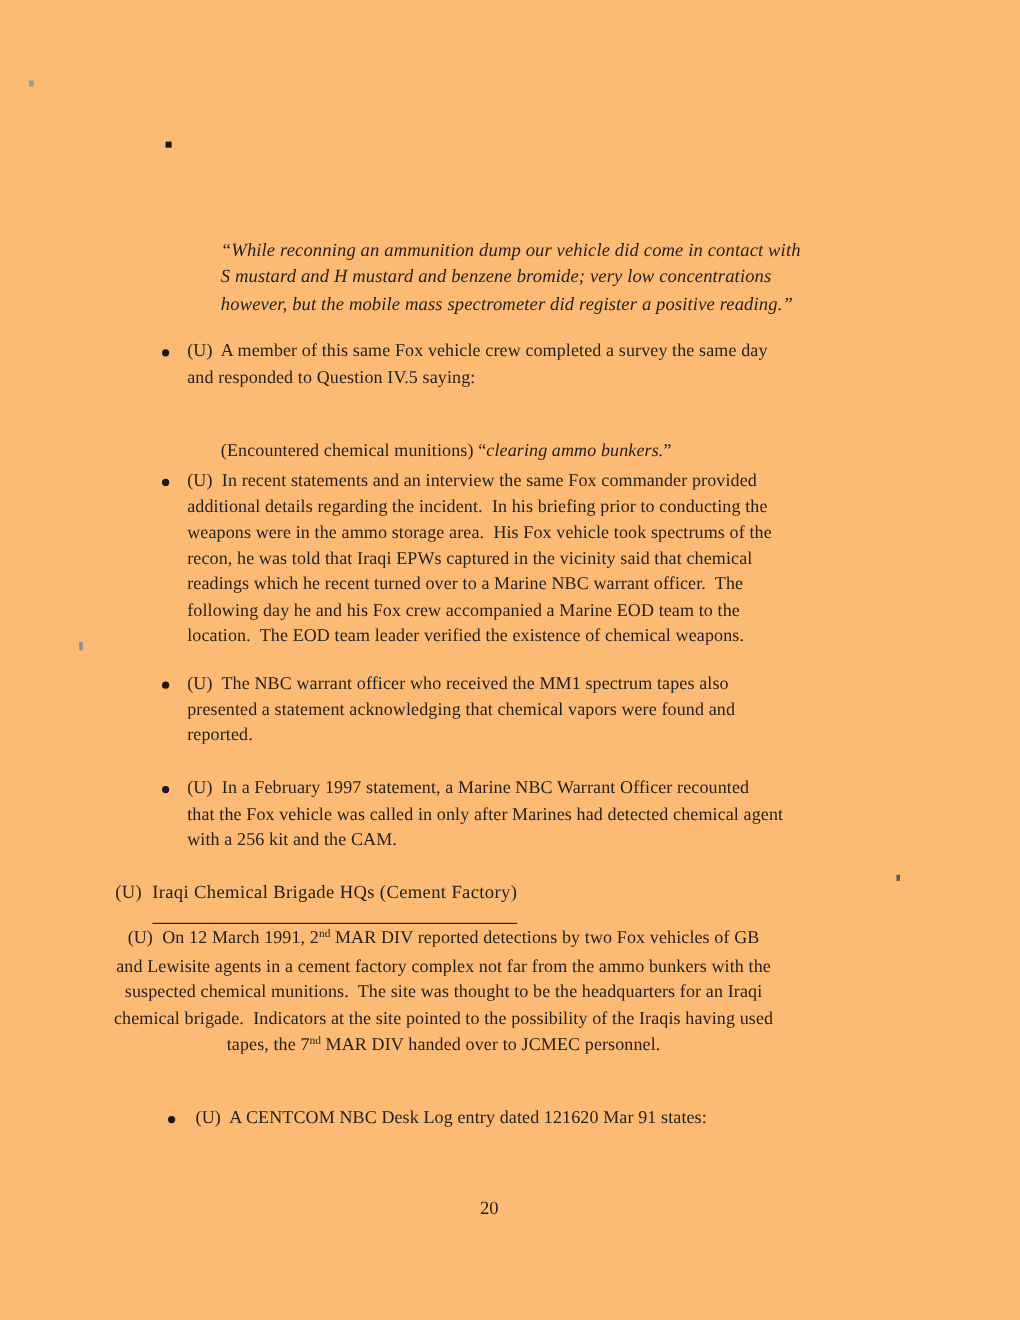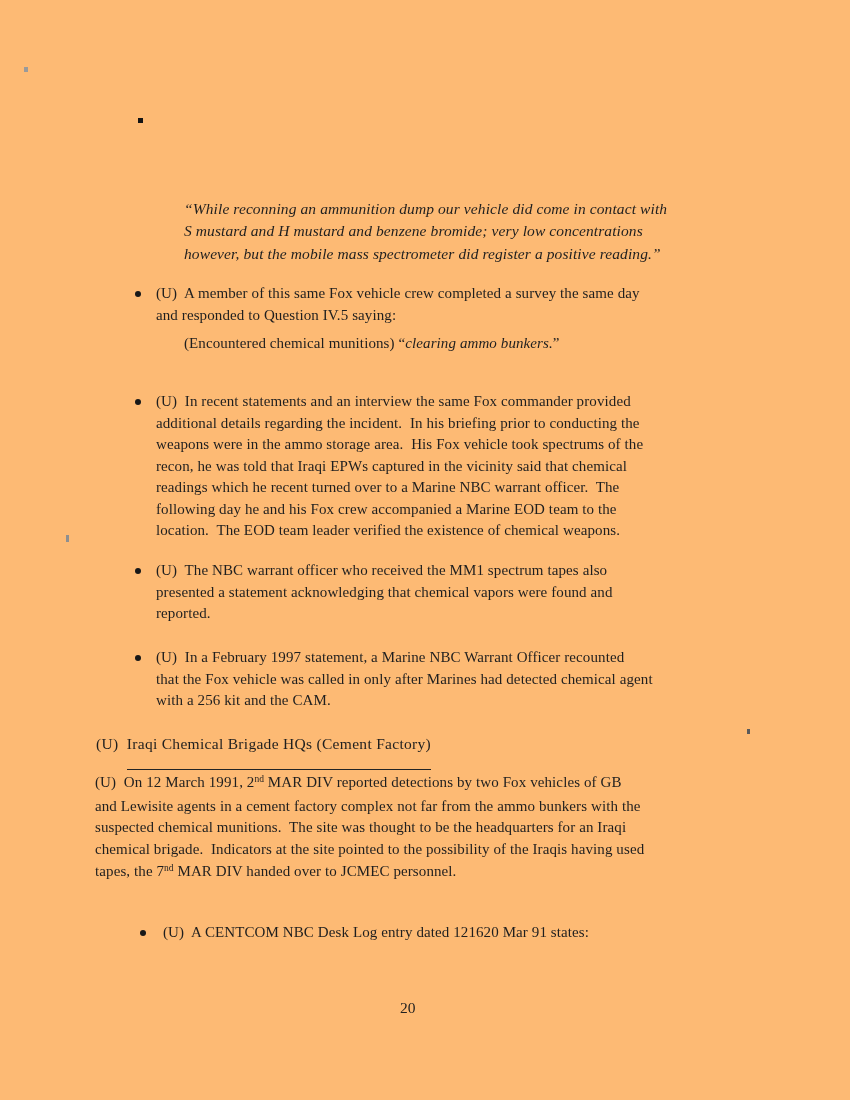--- a/index.html
+++ b/index.html
@@ -75,21 +75,21 @@
       <div class="line"><span>S mustard and H mustard and benzene bromide; very low concentrations</span></div>
       <div class="line"><span>however, but the mobile mass spectrometer did register a positive reading.”</span></div>
     </div>
 
   <span class="dot" style="left:135px; top:291px;"></span>
   <div class="block" style="left:156px; top:283px;">
       <div class="line"><span>(U)  A member of this same Fox vehicle crew completed a survey the same day</span></div>
       <div class="line"><span>and responded to Question IV.5 saying:</span></div>
     </div>
 
-  <div class="block" style="left:184px; top:333px;">
+  <div class="block" style="left:184px; top:366px;">
       <div class="line"><span>(Encountered chemical munitions) “</span><span class="it">clearing ammo bunkers.</span><span>”</span></div>
     </div>
 
   <span class="dot" style="left:135px; top:399px;"></span>
   <div class="block" style="left:156px; top:391px;">
       <div class="line"><span>(U)  In recent statements and an interview the same Fox commander provided</span></div>
       <div class="line"><span>additional details regarding the incident.  In his briefing prior to conducting the</span></div>
       <div class="line"><span>weapons were in the ammo storage area.  His Fox vehicle took spectrums of the</span></div>
       <div class="line"><span>recon, he was told that Iraqi EPWs captured in the vicinity said that chemical</span></div>
       <div class="line"><span>readings which he recent turned over to a Marine NBC warrant officer.  The</span></div>
@@ -108,21 +108,21 @@
   <div class="block" style="left:156px; top:647px;">
       <div class="line"><span>(U)  In a February 1997 statement, a Marine NBC Warrant Officer recounted</span></div>
       <div class="line"><span>that the Fox vehicle was called in only after Marines had detected chemical agent</span></div>
       <div class="line"><span>with a 256 kit and the CAM.</span></div>
     </div>
 
   <div class="block" style="left:96px; top:733px; font-size:15.5px; letter-spacing:0.3px;">
       <div class="line"><span>(U)  </span><span class="ul">Iraqi Chemical Brigade HQs (Cement Factory)</span></div>
     </div>
 
-  <div class="block para" style="left:95px; top:772px;">
+  <div class="block para" style="left:95px; top:772px;text-align:center;">
       <div class="line"><span>(U)  On 12 March 1991, 2</span><span class="sup">nd</span><span> MAR DIV reported detections by two Fox vehicles of GB</span></div>
       <div class="line"><span>and Lewisite agents in a cement factory complex not far from the ammo bunkers with the</span></div>
       <div class="line"><span>suspected chemical munitions.  The site was thought to be the headquarters for an Iraqi</span></div>
       <div class="line"><span>chemical brigade.  Indicators at the site pointed to the possibility of the Iraqis having used</span></div>
       <div class="line"><span>tapes, the 7</span><span class="sup">nd</span><span> MAR DIV handed over to JCMEC personnel.</span></div>
     </div>
 
   <span class="dot" style="left:140px; top:930px;"></span>
   <div class="block" style="left:163px; top:922px;">
       <div class="line"><span>(U)  A CENTCOM NBC Desk Log entry dated 121620 Mar 91 states:</span></div>

